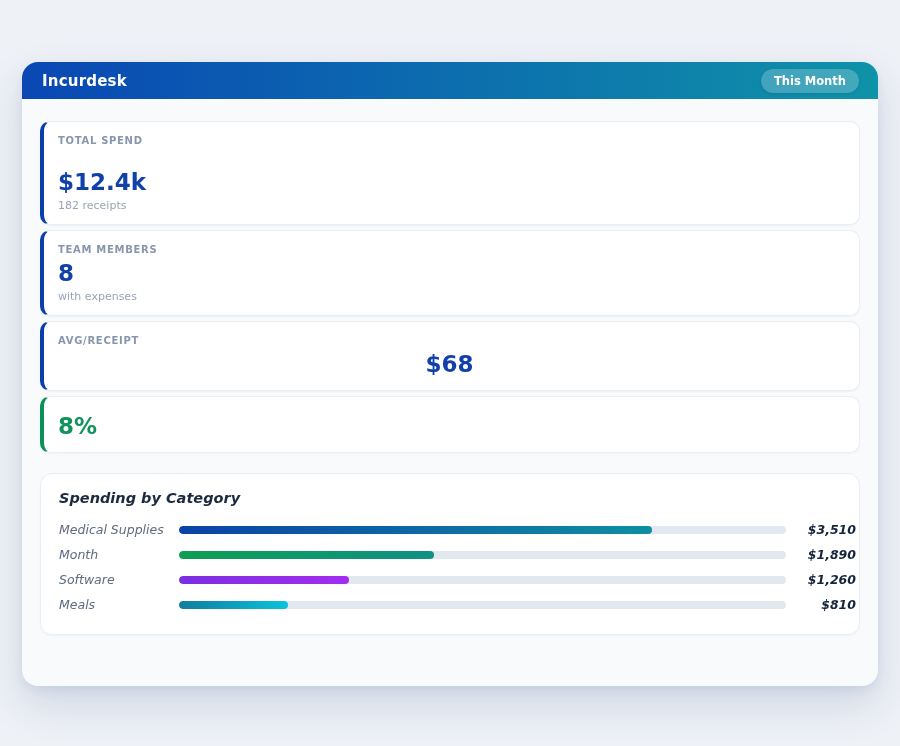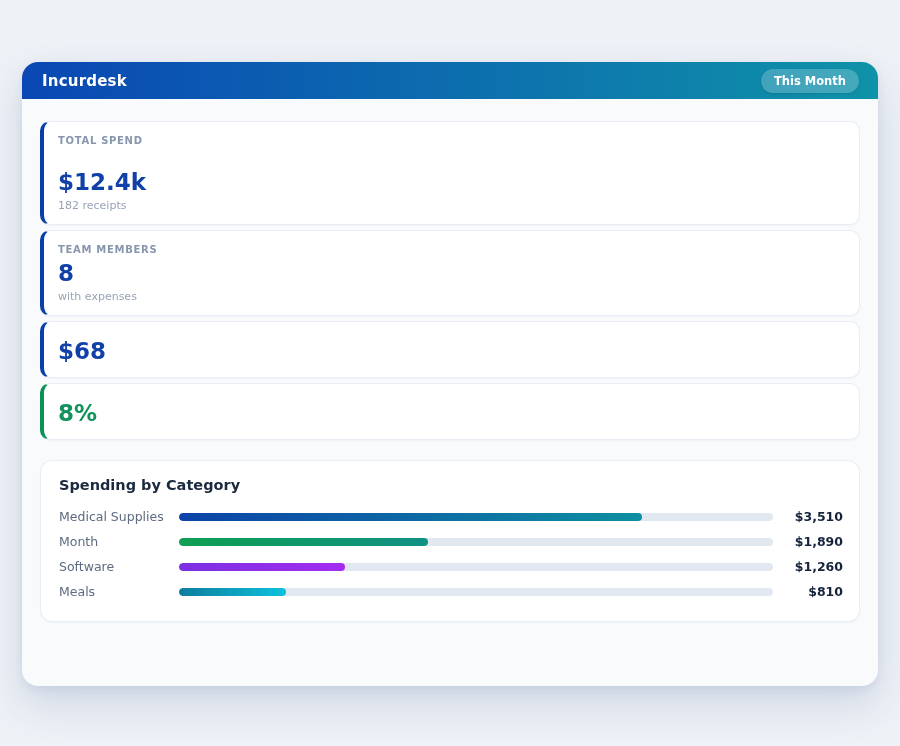--- a/index.html
+++ b/index.html
@@ -76,22 +76,23 @@
     color: #98a4b6;
     line-height: 14px;
     margin-top: 2px;
   }
 
   .chart-card {
     background: #ffffff;
     border: 1px solid #e9eef5;
     border-radius: 12px;
     margin-top: 20px;
-    padding: 16px 16px 17px 18px;
+    padding: 16px 3px 17px 18px;
     box-shadow: 0 1px 2px rgba(20, 50, 100, 0.04);
+    font-style: italic;
   }
   .chart-title {
     font-size: 14.5px;
     font-weight: 700;
     color: #1b2a3f;
     margin-bottom: 11px;
   }
   .chart-row {
     display: flex;
     align-items: center;
@@ -141,21 +142,22 @@
     <div class="stat-sub">182 receipts</div>
   </div>
 
   <div class="stat-card" style="border-left-color: rgb(10, 63, 168);">
     <div class="stat-label">TEAM MEMBERS</div>
     <div class="stat-value" style="color: rgb(16, 64, 168);">8</div>
     <div class="stat-sub">with expenses</div>
   </div>
 
   <div class="stat-card" style="border-left-color: rgb(10, 63, 168);">
-    <div class="stat-value" style="color: rgb(16, 64, 168);">$68</div>
+    <div class="stat-label">AVG/RECEIPT</div>
+    <div class="stat-value" style="color: rgb(16, 64, 168); text-align: center;">$68</div>
 
   </div>
 
   <div class="stat-card" style="border-left-color: rgb(10, 145, 85);">
     <div class="stat-value" style="color: rgb(18, 146, 92);">8%</div>
 
   </div>
 </div>
 
     <div class="chart-card">

